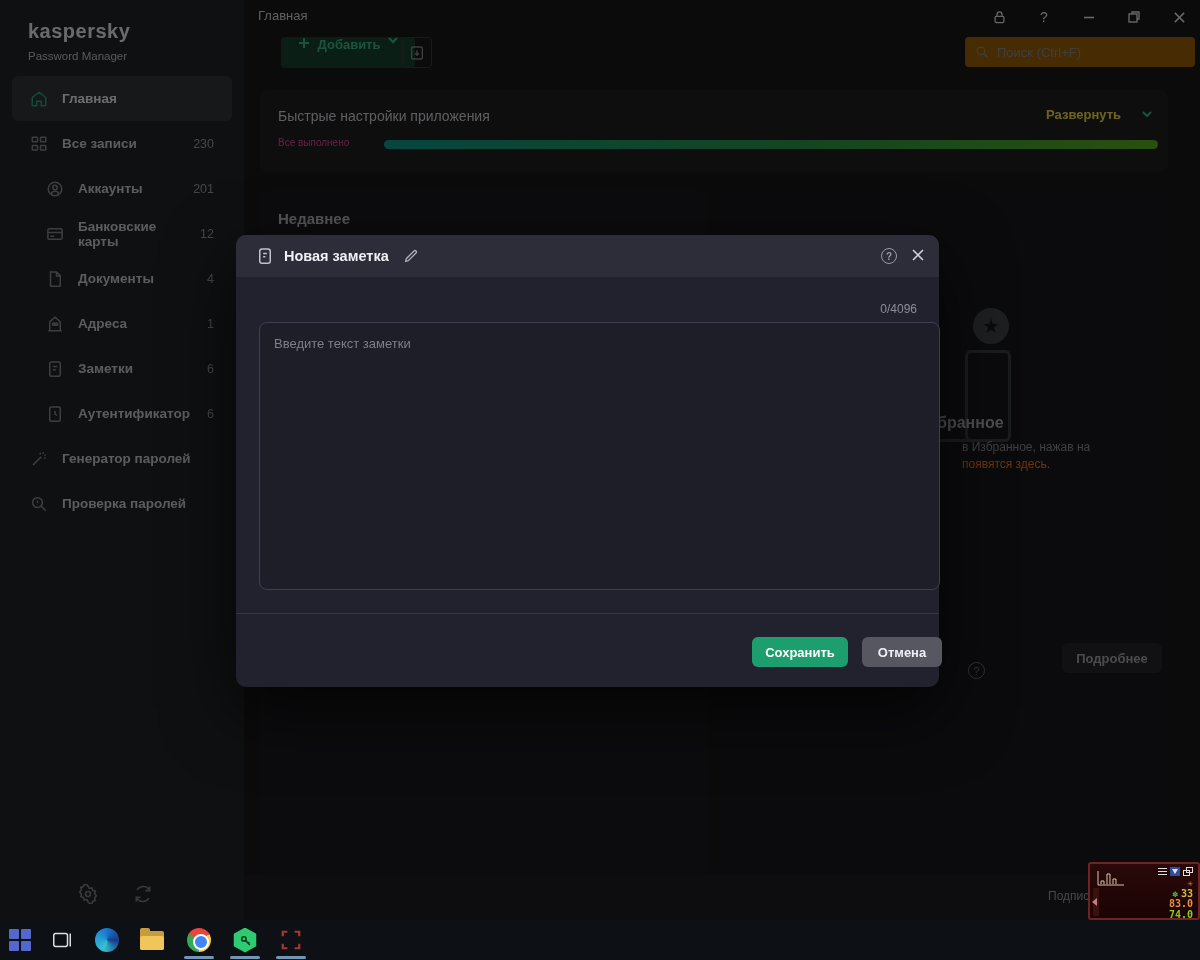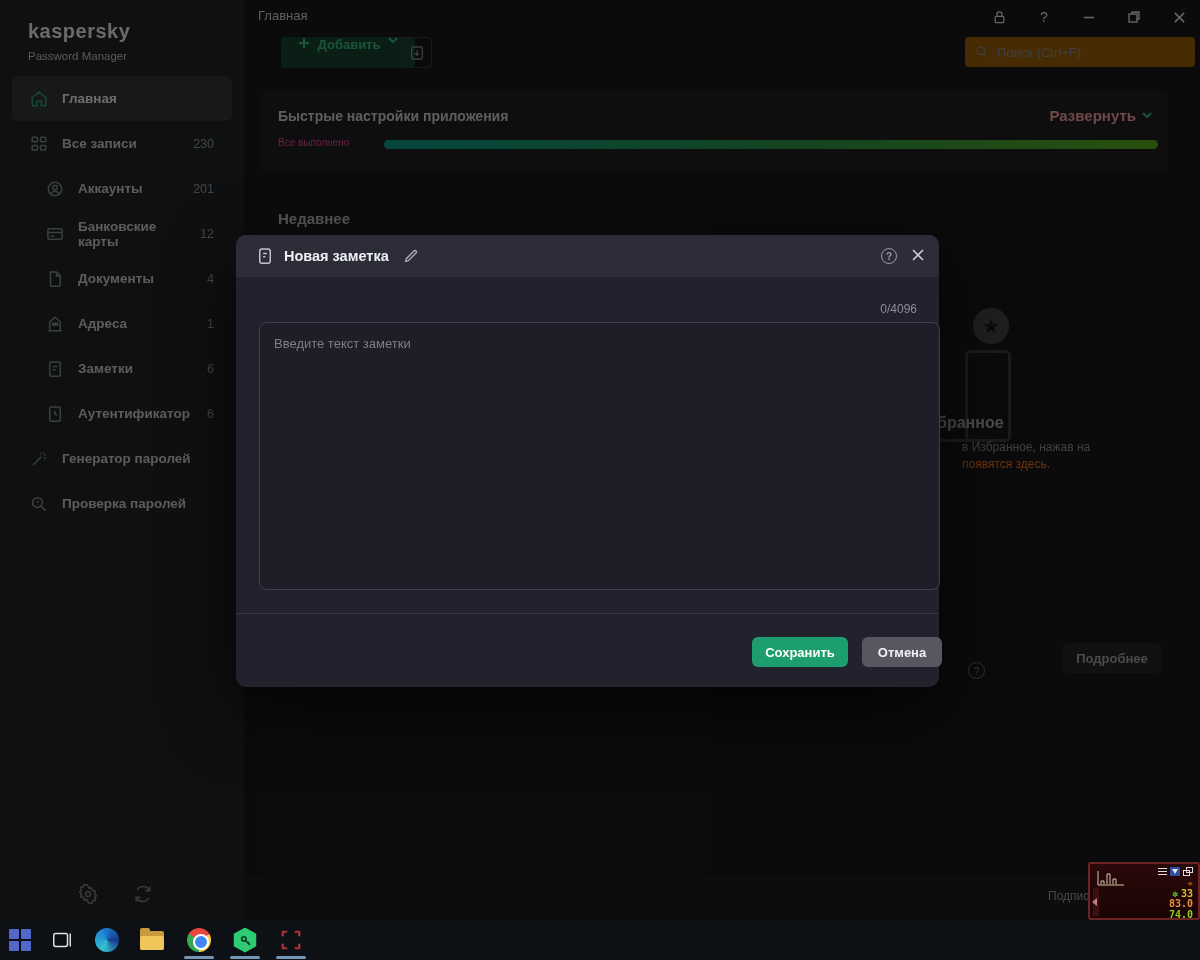--- a/index.html
+++ b/index.html
@@ -31,22 +31,22 @@
   #import-btn { position:absolute; left:402px; top:37px; width:30px; height:31px; border:1px solid #3a3d40; border-radius:4px;
                 display:flex; align-items:center; justify-content:center; }
   .winctl { position:absolute; top:8px; width:18px; height:18px; display:flex; align-items:center; justify-content:center; color:#e8eaec; }
   #search { position:absolute; left:965px; top:37px; width:230px; height:30px; background:#a16207; border-radius:4px;
             display:flex; align-items:center; padding:0 10px; gap:8px; }
   #search input { flex:1; background:transparent; border:none; outline:none; color:#cfd2d4; font-size:13px; font-family:"Liberation Sans",sans-serif; }
   #search input::placeholder { color:#8d9093; }
 
   
   #quick-card { position:absolute; left:260px; top:90px; width:908px; height:82px; background:#202024; border-radius:8px; }
-  #qc-title { position:absolute; left:18px; top:18px; font-size:14px; font-weight:bold; color:#d4d6d8; }
-  #qc-expand { position:absolute; right:16px; top:17px; font-size:15px; font-weight:bold; color:#fca5a5; display:flex; gap:6px; align-items:center; }
+  #qc-title { position:absolute; left:18px; top:18px; font-size:14px; font-weight:normal; color:#d4d6d8; }
+  #qc-expand { position:absolute; right:16px; top:17px; font-size:13px; font-weight:bold; color:#fde047; display:flex; gap:21px; align-items:center; }
   #qc-done { position:absolute; left:18px; top:47px; font-size:10px; color:#ec4899; }
   #qc-bar { position:absolute; left:124px; top:50px; width:774px; height:9px; border-radius:5px;
             background:linear-gradient(90deg,#0fa08e,#2f9e4a 55%,#5cb51f); }
 
   #recent-card { position:absolute; left:260px; top:190px; width:448px; height:685px; background:#1c1c20; border-radius:8px; }
   #recent-title { position:absolute; left:18px; top:20px; font-size:15px; font-weight:bold; color:#c2c4c6; }
 
   #right-card { position:absolute; left:728px; top:190px; width:440px; height:685px; background:#1b1b1f; border-radius:8px; }
   #fav-star { position:absolute; left:245px; top:118px; width:36px; height:36px; border-radius:50%; background:#46484c;
               display:flex; align-items:center; justify-content:center; color:#1b1b1f; font-size:20px; }

